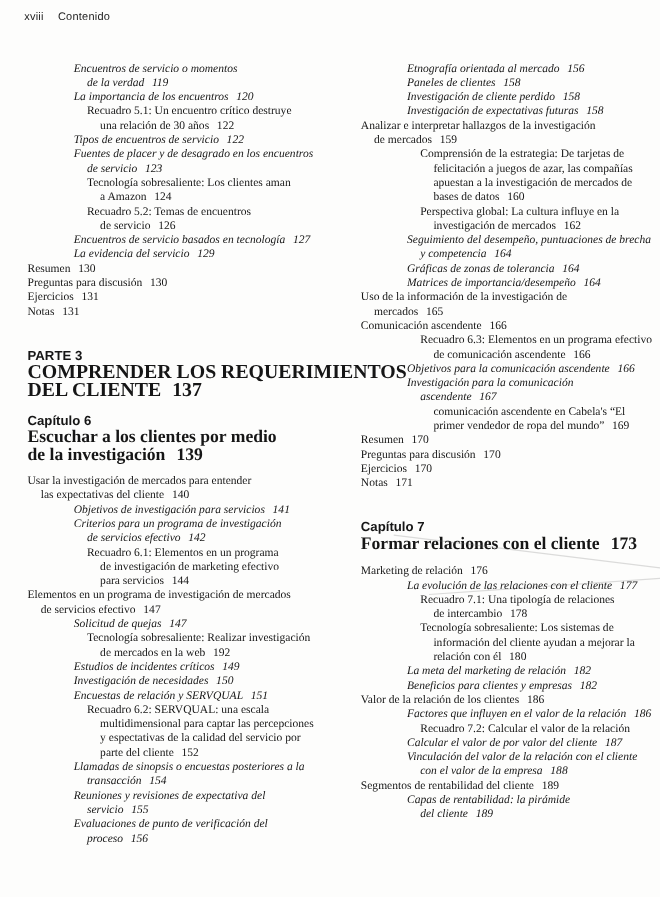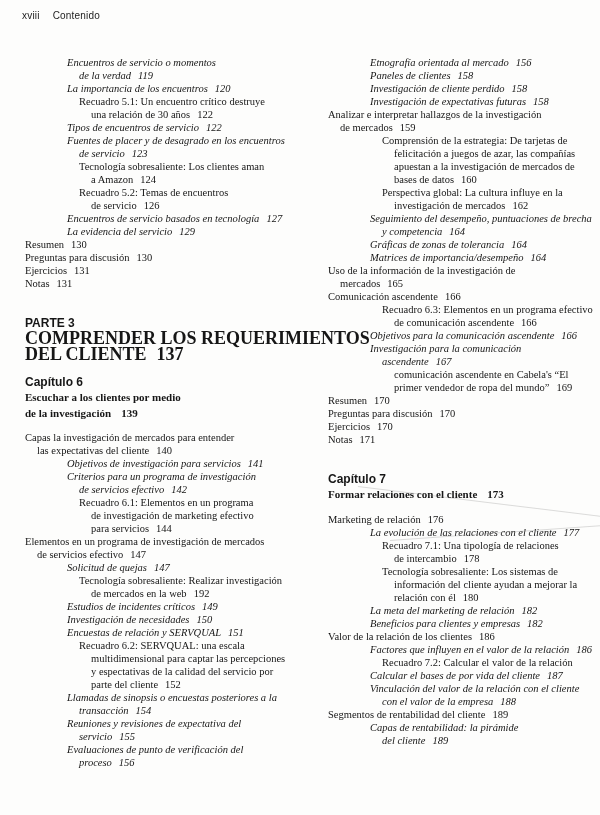--- a/index.html
+++ b/index.html
@@ -33,21 +33,21 @@
   .l3.cont { padding-left:66px; }
   .pg { margin-left:7px; }
   .part    { margin:26px 0 0 0; }
   .chapter { margin:26px 0 10px 0; }
   .part + .chapter { margin-top:13px; }
   .hlabel {
     font-family:Liberation Sans, sans-serif;
     font-weight:bold; font-size:12px; line-height:15px;
   }
   .htitle {
-    font-weight:bold; font-size:11px; line-height:15.5px;
+    font-weight:bold; font-size:16px; line-height:15.5px;
     white-space:nowrap;
   }
   .part .htitle { font-size:18px; }
   .htitle .pg { margin-left:10px;margin-top:26px; }
   .scan-line {
     position:absolute; height:1px;
     background:rgba(120,120,120,0.25);
     transform-origin:left top;
     pointer-events:none;
   }
@@ -110,21 +110,21 @@
       <div class="hlabel">PARTE 3</div>
       <div class="htitle"><span>COMPRENDER LOS REQUERIMIENTOS</span></div>
       <div class="htitle"><span>DEL CLIENTE</span><span class="pg">137</span></div>
     </div>
     <div class="chapter">
       <div class="hlabel">Capítulo 6</div>
       <div class="htitle"><span>Escuchar a los clientes por medio</span></div>
       <div class="htitle"><span>de la investigación</span><span class="pg">139</span></div>
     </div>
     <div class="entry">
-      <div class="line l1"><span>Capas la investigación de mercados para entender</span></div>
+      <div class="line l1"><span>Usar la investigación de mercados para entender</span></div>
       <div class="line l1 cont"><span>las expectativas del cliente</span><span class="pg">140</span></div>
     </div>
     <div class="entry">
       <div class="line l2 it"><span>Objetivos de investigación para servicios</span><span class="pg">141</span></div>
     </div>
     <div class="entry">
       <div class="line l2 it"><span>Criterios para un programa de investigación</span></div>
       <div class="line l2 cont it"><span>de servicios efectivo</span><span class="pg">142</span></div>
     </div>
     <div class="entry">
@@ -270,21 +270,21 @@
     <div class="entry">
       <div class="line l1"><span>Valor de la relación de los clientes</span><span class="pg">186</span></div>
     </div>
     <div class="entry">
       <div class="line l2 it"><span>Factores que influyen en el valor de la relación</span><span class="pg">186</span></div>
     </div>
     <div class="entry">
       <div class="line l3"><span>Recuadro 7.2: Calcular el valor de la relación</span></div>
     </div>
     <div class="entry">
-      <div class="line l2 it"><span>Calcular el bases de por vida del cliente</span><span class="pg">187</span></div>
+      <div class="line l2 it"><span>Calcular el valor de por valor del cliente</span><span class="pg">187</span></div>
     </div>
     <div class="entry">
       <div class="line l2 it"><span>Vinculación del valor de la relación con el cliente</span></div>
       <div class="line l2 cont it"><span>con el valor de la empresa</span><span class="pg">188</span></div>
     </div>
     <div class="entry">
       <div class="line l1"><span>Segmentos de rentabilidad del cliente</span><span class="pg">189</span></div>
     </div>
     <div class="entry">
       <div class="line l2 it"><span>Capas de rentabilidad: la pirámide</span></div>

